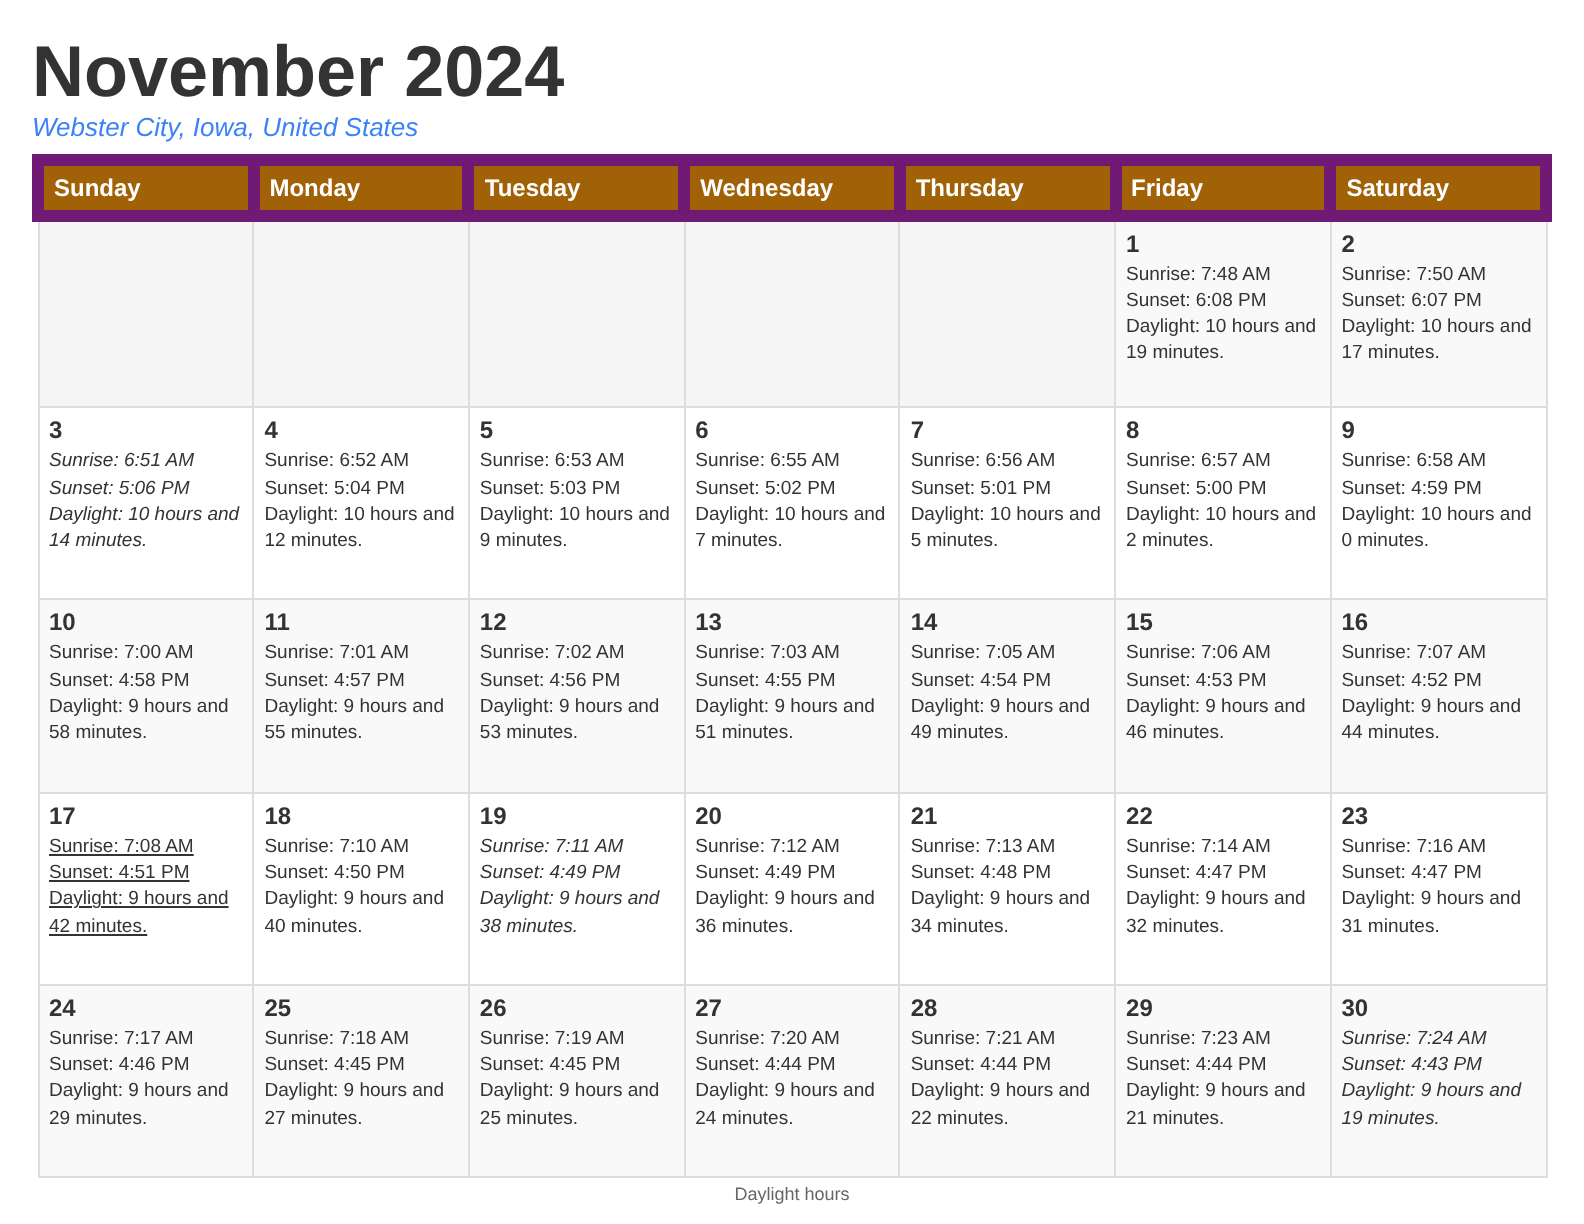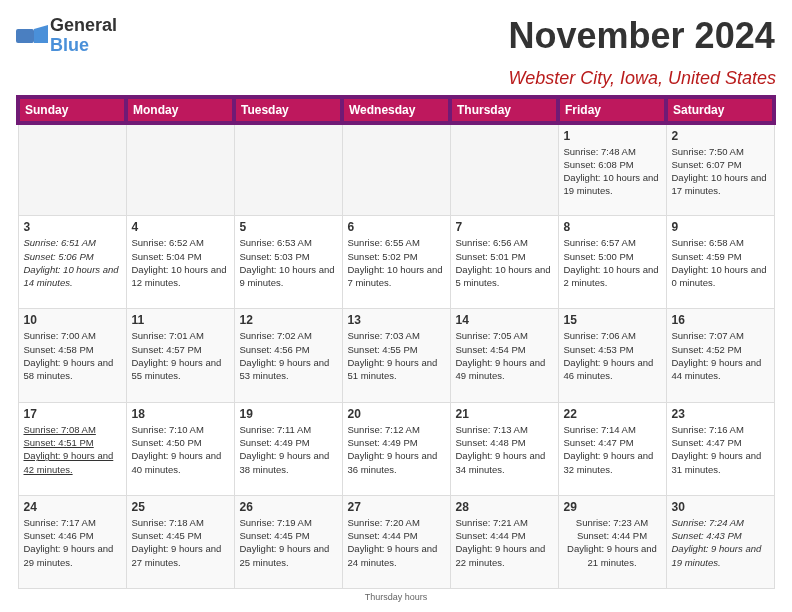--- a/index.html
+++ b/index.html
@@ -35,40 +35,39 @@
     }
     .title-block {
     }
     .month-title {
       font-size: 36px;
       font-weight: bold;
       color: #333;
       line-height: 1.1;
     }
     .location {
-      font-size: 18px;
-      color: #b91c1c;
+      font-size: 13px;
+      color: #3b82f6;
       font-style: italic;
-      margin-top: 12px;
     }
     .calendar {
       flex: 1;
       border: 1px solid #ccc;
       border-collapse: collapse;
       width: 100%;
       table-layout: fixed;
     }
     .calendar thead tr th {
-      background: #be185d;
+      background: #a16207;
       color: #fff;
       font-size: 12px;
       font-weight: bold;
       padding: 4px 5px;
       text-align: left;
-      border: 4px solid #701a75;
+      border: 6px solid #701a75;
     }
     .calendar tbody tr td {
       vertical-align: top;
       padding: 4px 5px;
       border: 1px solid #ddd;
       font-size: 10px;
       color: #333;
       height: 82px;
       background: #fff;
     }
@@ -95,32 +94,20 @@
       color: #666;
       text-align: center;
       margin-top: 3px;
     }
   </style>
 </head>
 <body>
 
 <div class="page">
   <div class="header">
-    <div class="logo">
-      <div class="logo-row">
-        <svg width="32" height="22" viewBox="0 0 32 22">
-          <rect x="0" y="4" width="18" height="14" rx="2" fill="#4a7fc1"></rect>
-          <polygon points="18,4 32,0 32,18 18,18" fill="#4a90d9"></polygon>
-        </svg>
-        <div style="display:flex;flex-direction:column;line-height:1.1">
-          <span style="font-size:18px;font-weight:bold;color:#333;">General</span>
-          <span style="font-size:18px;font-weight:bold;color:#4a90d9;">Blue</span>
-        </div>
-      </div>
-    </div>
     <div class="title-block">
       <div class="month-title">November 2024</div>
       <div class="location">Webster City, Iowa, United States</div>
     </div>
   </div>
 
   <table class="calendar">
     <thead>
       <tr>
         <th>Sunday</th>
@@ -248,21 +235,21 @@
 Daylight: 9 hours and 42 minutes.</div>
           </td>
           <td>
             <span class="day-num">18</span>
             <div class="day-info" style="white-space: pre-line;">Sunrise: 7:10 AM
 Sunset: 4:50 PM
 Daylight: 9 hours and 40 minutes.</div>
           </td>
           <td>
             <span class="day-num">19</span>
-            <div class="day-info" style="white-space: pre-line;">Sunrise: 7:11 AM
+            <div class="day-info" style="white-space: pre-line; font-style: italic;">Sunrise: 7:11 AM
 Sunset: 4:49 PM
 Daylight: 9 hours and 38 minutes.</div>
           </td>
           <td>
             <span class="day-num">20</span>
             <div class="day-info" style="white-space: pre-line;">Sunrise: 7:12 AM
 Sunset: 4:49 PM
 Daylight: 9 hours and 36 minutes.</div>
           </td>
           <td>
@@ -310,28 +297,28 @@
 Daylight: 9 hours and 24 minutes.</div>
           </td>
           <td>
             <span class="day-num">28</span>
             <div class="day-info" style="white-space: pre-line;">Sunrise: 7:21 AM
 Sunset: 4:44 PM
 Daylight: 9 hours and 22 minutes.</div>
           </td>
           <td>
             <span class="day-num">29</span>
-            <div class="day-info" style="white-space: pre-line; text-align: center;">Sunrise: 7:23 AM
+            <div class="day-info" style="white-space: pre-line;">Sunrise: 7:23 AM
 Sunset: 4:44 PM
 Daylight: 9 hours and 21 minutes.</div>
           </td>
           <td>
             <span class="day-num">30</span>
             <div class="day-info" style="white-space: pre-line; font-style: italic;">Sunrise: 7:24 AM
 Sunset: 4:43 PM
 Daylight: 9 hours and 19 minutes.</div>
           </td>
         </tr>
       </tbody>
   </table>
 
-  <div class="footer-note">Thursday hours</div>
+  <div class="footer-note">Daylight hours</div>
 </div>
 
 </body></html>

